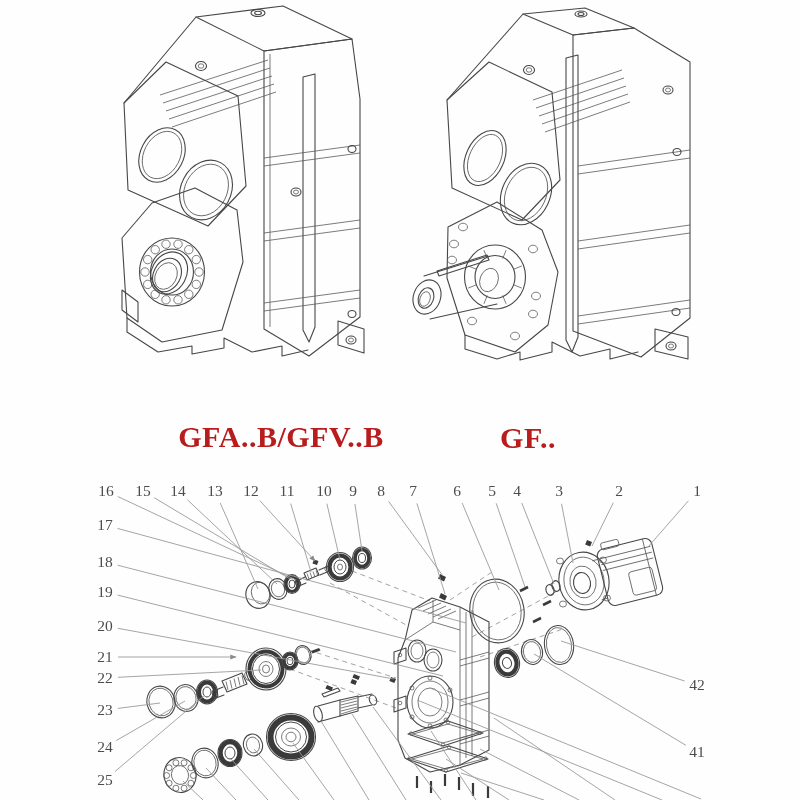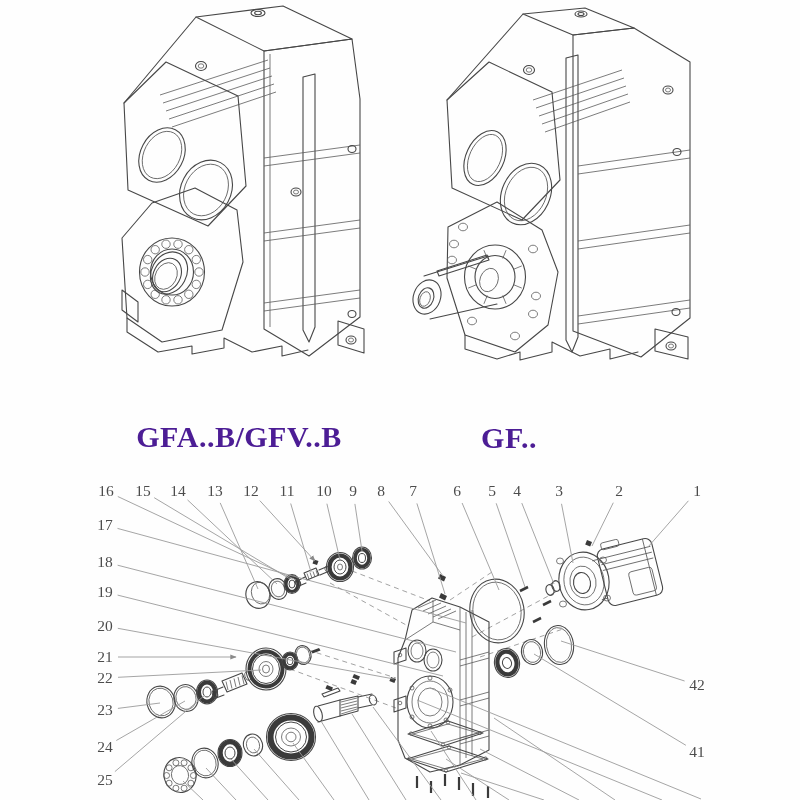--- a/index.html
+++ b/index.html
@@ -8,21 +8,21 @@
   svg{position:absolute;left:0;top:0;}
   .ln{fill:none;stroke:#474747;stroke-width:1.1;stroke-linejoin:round;stroke-linecap:round;}
   .lnthin{fill:none;stroke:#5a5a5a;stroke-width:0.8;stroke-linejoin:round;}
   .darkring{fill:none;stroke:#3a3a3a;}
   .darkfill{fill:#3a3a3a;stroke:none;}
   .whiteface{fill:#ffffff;stroke:#474747;stroke-width:1;}
   .leader{stroke:#9b9b9b;stroke-width:0.9;fill:none;}
   .dash{stroke:#979797;stroke-width:0.9;fill:none;stroke-dasharray:5 4;}
   .callout-num{font-family:"Liberation Serif", serif;font-size:15.5px;fill:#4c4c4c;}
   .caption{position:absolute;transform:translate(-50%,-50%);font-family:"Liberation Serif", serif;
-           font-weight:bold;color:#4c1d95;font-size:30px;letter-spacing:.5px;white-space:nowrap;}
+           font-weight:bold;color:#b91c1c;font-size:30px;letter-spacing:.5px;white-space:nowrap;margin-left:42px;}
 </style>
 </head>
 <body>
 
 <div id="stage">
 
 <svg width="800" height="800" viewBox="0 0 800 800">
   <defs>
     <marker id="arrow" viewBox="0 0 10 10" refX="9" refY="5" markerWidth="7" markerHeight="7" orient="auto-start-reverse">
       <path d="M0,1 L10,5 L0,9 z" fill="#8a8a8a"></path>
@@ -443,15 +443,15 @@
           <line x1="461" y1="773" x2="544" y2="800" class="leader"></line>
           <line x1="480" y1="749" x2="579" y2="800" class="leader"></line>
           <line x1="494" y1="718" x2="615" y2="800" class="leader"></line>
           <line x1="430" y1="688" x2="701" y2="799" class="leader"></line>
           <line x1="417" y1="700" x2="662" y2="800" class="leader"></line>
         </g>
   </g>
 </svg>
 
 <div class="caption" style="left:239px;top:437px;">GFA..B/GFV..B</div>
-<div class="caption" style="left:509px;top:438px;">GF..</div>
+<div class="caption" style="left:486px;top:438px;">GF..</div>
 
 </div>
 
 </body></html>

